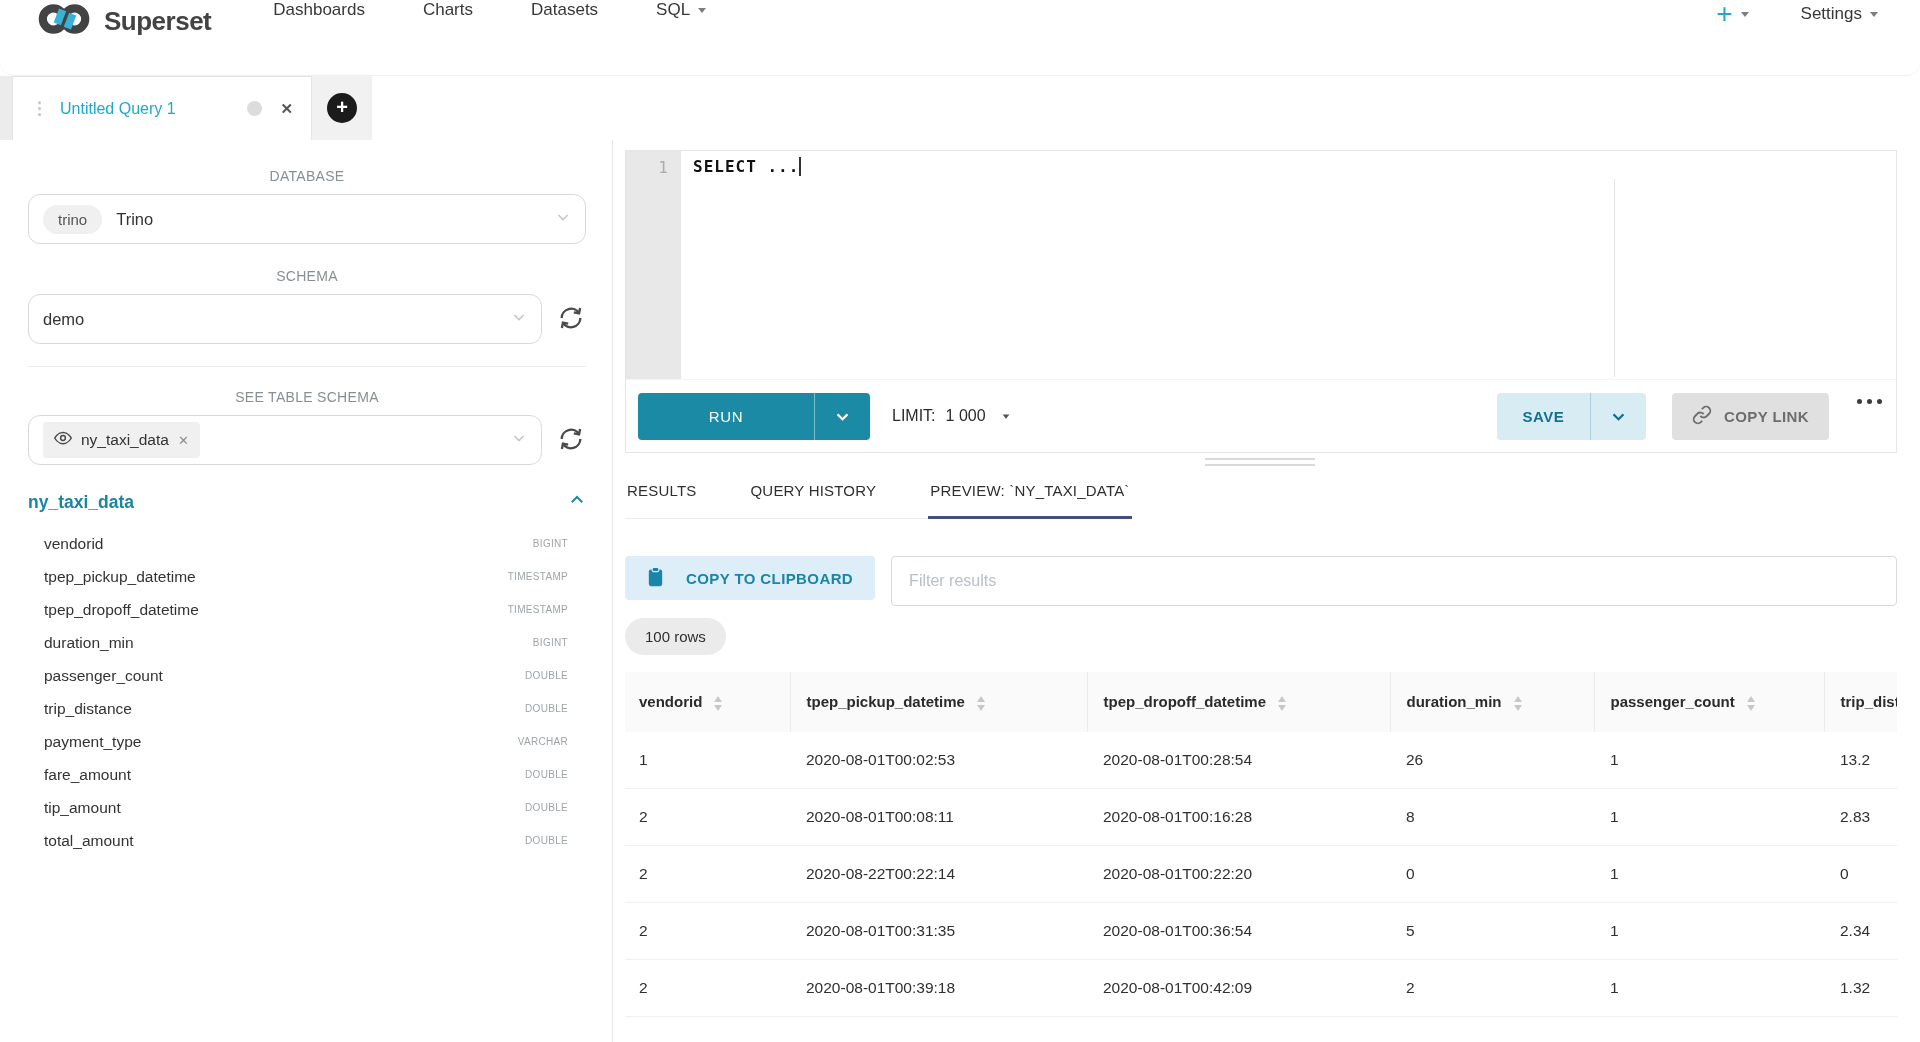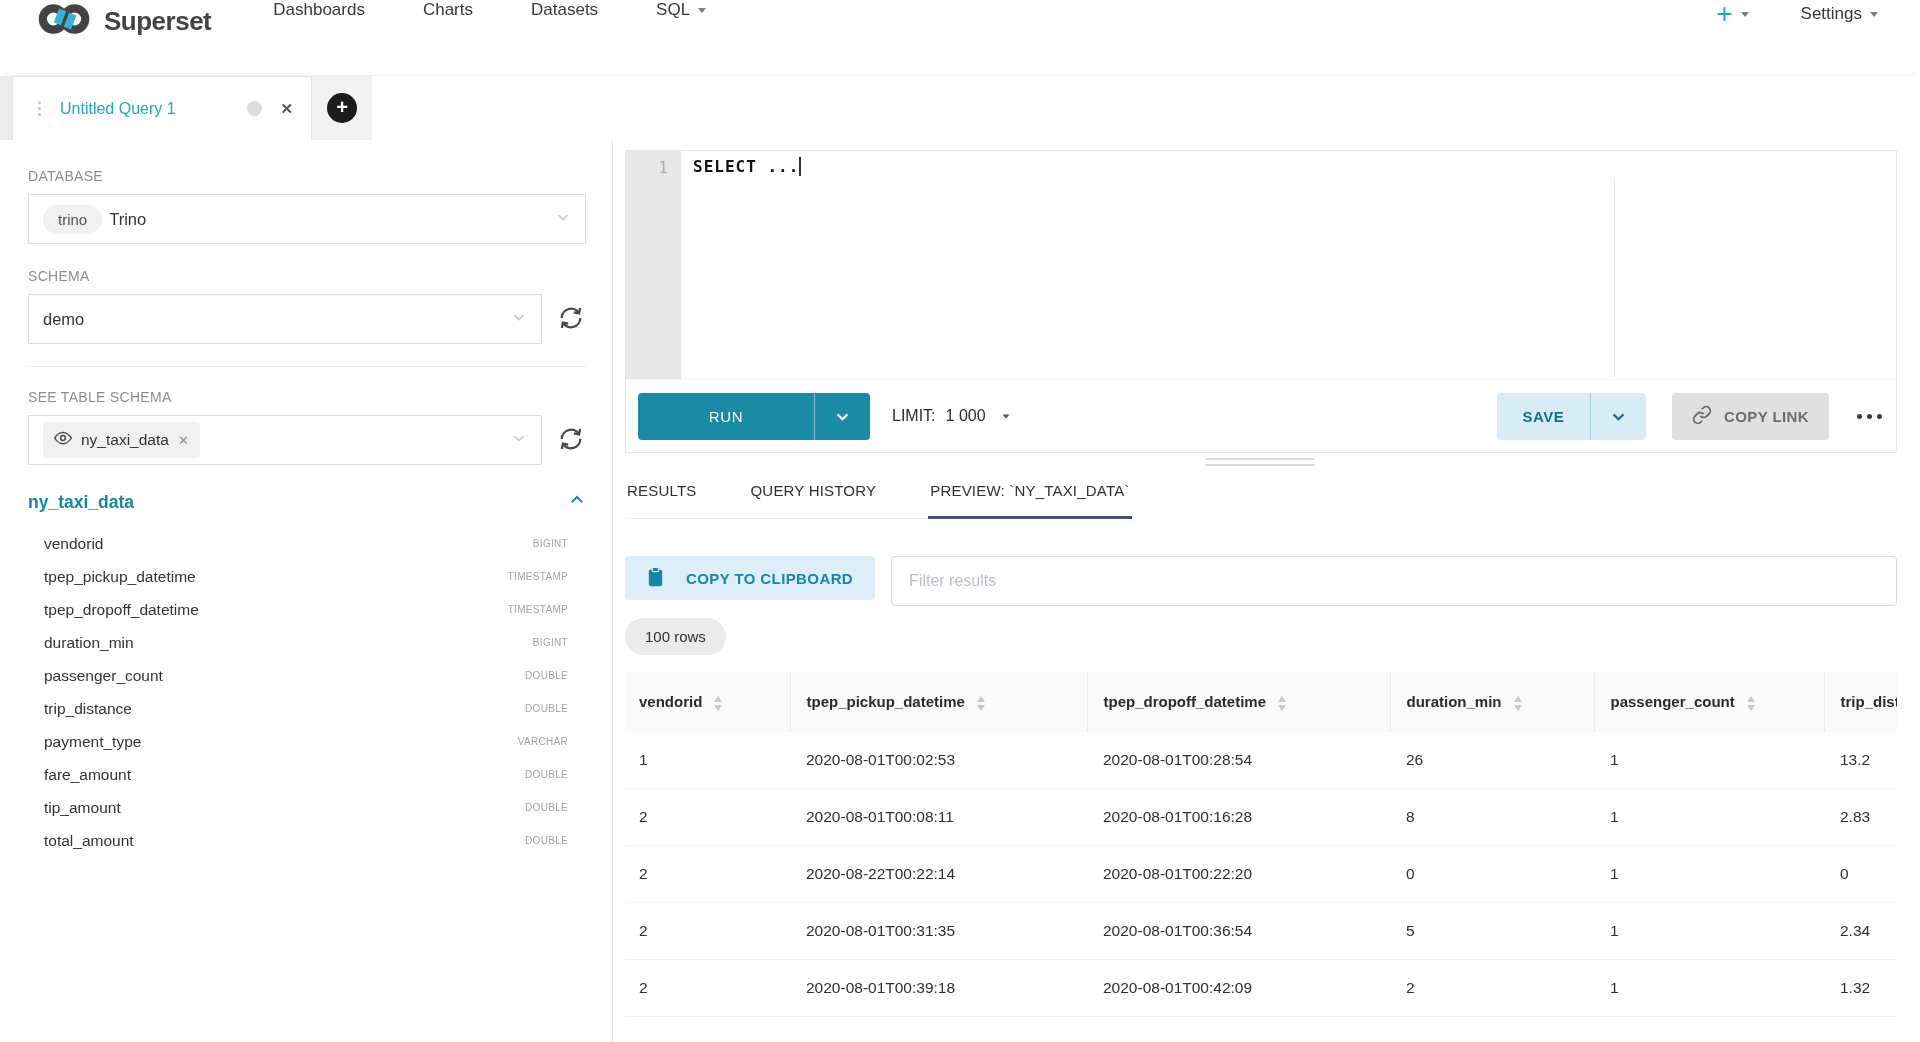--- a/index.html
+++ b/index.html
@@ -31,25 +31,25 @@
   .tab-status-dot { width:15px; height:15px; border-radius:50%; background:#dcdcdc; flex:none; }
   .tab-close { color:#565656; font-size:15px; font-weight:bold; cursor:pointer; margin-left:6px; }
   .newtab-block { position:absolute; left:312px; top:0; width:60px; height:64px; background:#f1f1f1;
                   display:flex; align-items:center; justify-content:center; }
   .newtab-btn { width:30px; height:30px; border-radius:50%; background:#1b1b1b; color:#fff;
                 display:flex; align-items:center; justify-content:center; font-size:20px;
                 font-weight:bold; line-height:1; cursor:pointer; padding-bottom:2px; }
 
   
   .sidebar { position:absolute; left:0; top:140px; width:613px; height:902px; background:#fff;
-             border-right:1px solid #e8e8e8; padding:28px 26px 0 28px; }
+             border-right:1px solid #e8e8e8; padding:28px 26px 0 28px;text-align:center; }
   .side-label { font-size:14px; color:#878f94; letter-spacing:0.3px; margin-bottom:10px; }
   .select-row { display:flex; align-items:center; gap:14px; }
-  .select { flex:1; height:50px; border:1px solid #d9d9d9; border-radius:1px; background:#fff;
-            display:flex; align-items:center; padding:0 14px; gap:7px; cursor:pointer; position:relative; }
+  .select { flex:1; height:50px; border:1px solid #d9d9d9; border-radius:12px; background:#fff;
+            display:flex; align-items:center; padding:0 14px; gap:14px; cursor:pointer; position:relative; }
   .select .chev { margin-left:auto; }
   .pill { background:#f0f0f0; border-radius:16px; padding:6px 15px; font-size:15px; color:#555; }
   .select-value { font-size:16.5px; color:#333; }
   .tag { background:#f0f0f0; border-radius:4px; padding:7px 11px; font-size:15.5px; color:#333;
          display:flex; align-items:center; gap:9px; }
   .tag-close { color:#8d8d8d; font-size:13px; cursor:pointer; }
   .refresh-btn { width:30px; height:30px; flex:none; background:none; border:none; cursor:pointer; padding:0; }
   .side-divider { border:none; border-top:1px solid #ededed; margin:22px 0; }
   .mt-schema { margin-top:24px; }
   .table-panel-header { display:flex; align-items:center; justify-content:space-between;
@@ -72,21 +72,21 @@
   .print-margin { position:absolute; left:933px; top:28px; bottom:2px; width:1px; background:#e4e4e4; }
 
   .toolbar { height:72px; display:flex; align-items:center; padding:0 12px; }
   .run-btn { display:flex; height:47px; border-radius:4px; overflow:hidden; cursor:pointer; }
   .run-main { width:176px; background:#1b8aa5; color:#fff; font-size:15px; letter-spacing:0.6px;
               display:flex; align-items:center; justify-content:center; }
   .run-caret { width:56px; background:#1b8aa5; border-left:1px solid rgba(255,255,255,0.45);
                display:flex; align-items:center; justify-content:center; }
   .limit { display:flex; align-items:center; gap:10px; margin-left:22px; font-size:16px; color:#2b2b2b; cursor:pointer; }
   .limit-caret { border-top-color:#555; transform:scale(0.85); margin-left:6px; }
-  .toolbar-right { margin-left:auto; display:flex; align-items:center; gap:26px; }
+  .toolbar-right { margin-left:auto; display:flex; align-items:flex-start; gap:26px; }
   .save-btn { display:flex; height:47px; border-radius:4px; overflow:hidden; cursor:pointer; background:#d7ecf3; }
   .save-main { width:93px; color:#13718f; font-weight:bold; font-size:15px; letter-spacing:0.5px;
                display:flex; align-items:center; justify-content:center; }
   .save-caret { width:56px; border-left:1px solid #a9cfdb; display:flex; align-items:center; justify-content:center; }
   .copylink-btn { height:47px; background:#e0e0e0; border-radius:4px; display:flex; align-items:center;
                   gap:12px; padding:0 20px; color:#6d6d6d; font-weight:bold; font-size:15px;
                   letter-spacing:0.4px; cursor:pointer; }
   .more-dots { display:flex; gap:5px; cursor:pointer; padding:6px 2px; }
   .more-dots i { width:5px; height:5px; border-radius:50%; background:#3c3c3c; }
 

